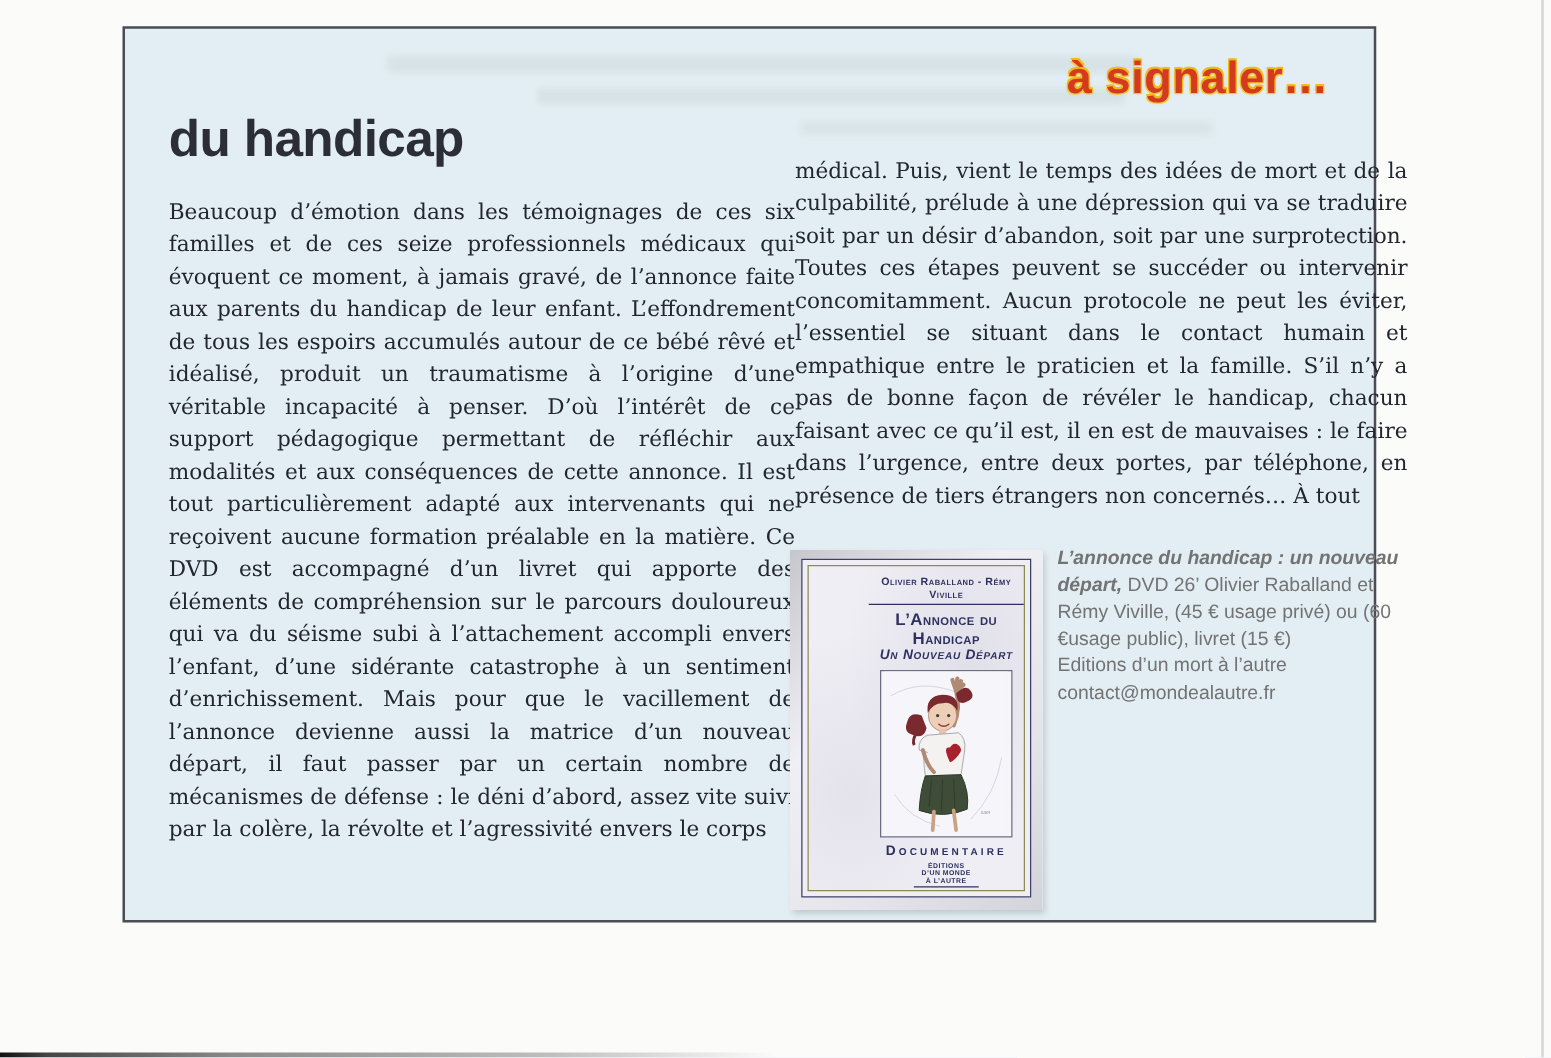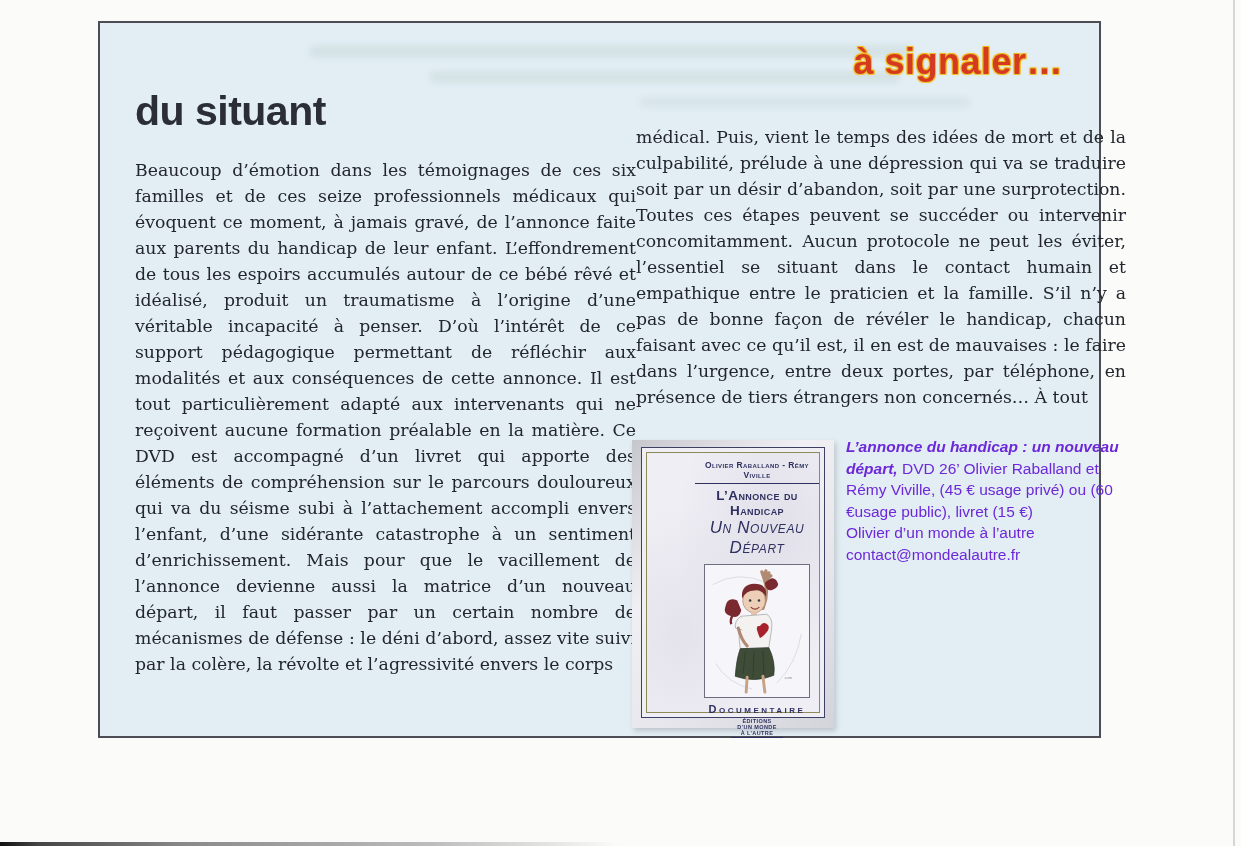--- a/index.html
+++ b/index.html
@@ -63,33 +63,33 @@
       radial-gradient(ellipse at 75% 30%, rgba(160,160,175,.18), transparent 55%),
       radial-gradient(ellipse at 20% 70%, rgba(160,160,175,.14), transparent 50%);
     padding-left: 48px;
   }
   .dvd-authors {
     display:inline-block; font-size:8.5px; font-weight:700; color:#2e3060;
     font-variant:small-caps; letter-spacing:0.4px;
     border-bottom:1px solid #2e3060; padding:0 2px 3px 2px; margin-bottom:4px;
   }
   .dvd-title { font-size:13.5px; font-weight:700; color:#2e3060; font-variant:small-caps; letter-spacing:0.4px; }
-  .dvd-subtitle { font-size:17px; font-weight:400; font-style:italic; color:#2e3060; font-variant:small-caps; letter-spacing:0.6px; }
+  .dvd-subtitle { font-size:11px; font-weight:700; font-style:italic; color:#2e3060; font-variant:small-caps; letter-spacing:0.6px; }
   .dvd-illo {
     width:106px; height:134px; margin:6px auto 5px auto;
     border:1px solid #6d6d80; background:#f6f5fa; overflow:hidden;
   }
   .dvd-illo svg { display:block; width:100%; height:100%; }
   .dvd-genre { font-size:11px; font-weight:700; color:#2e3060; font-variant:small-caps; letter-spacing:2.5px; }
   .dvd-publisher { margin:3px auto 0 auto; width:52px; border-bottom:1px solid #2e3060; padding-bottom:1px; }
   .dvd-publisher div { font-size:5.5px; line-height:6px; font-weight:700; color:#2e3060; letter-spacing:0.4px; text-transform:uppercase; }
 
   
   .caption {
-    margin-top:26px; font-size:15.5px; line-height:21.5px; color:#6d28d9;
+    margin-top:26px; font-size:15.5px; line-height:21.5px; color:#737373;
     text-align:left;
   }
   .caption .cap-title { font-weight:700; font-style:italic; }
   .caption .cap-line { display:block; }
 
   
   .footer {
     position:absolute; right:81px; top:776px; color:#272b33;
     font-size:16.5px; white-space:nowrap;
   }
@@ -113,21 +113,21 @@
     <div class="ghost ghost1"></div>
     <div class="ghost ghost2"></div>
     <div class="ghost ghost3"></div>
 
     <div class="section-label">à signaler…</div>
 
     <div class="columns">
 
       <div class="col-left">
         <h1 class="article-title">
-          <div>du situant</div>
+          <div>du handicap</div>
         </h1>
         <p class="body-text">Beaucoup d’émotion dans les témoignages de ces six familles et de ces seize professionnels médicaux qui évoquent ce moment, à jamais gravé, de l’annonce faite aux parents du handicap de leur enfant. L’effondrement de tous les espoirs accumulés autour de ce bébé rêvé et idéalisé, produit un traumatisme à l’origine d’une véritable incapacité à penser. D’où l’intérêt de ce support pédagogique permettant de réfléchir aux modalités et aux conséquences de cette annonce. Il est tout particulièrement adapté aux intervenants qui ne reçoivent aucune formation préalable en la matière. Ce DVD est accompagné d’un livret qui apporte des éléments de compréhension sur le parcours douloureux qui va du séisme subi à l’attachement accompli envers l’enfant, d’une sidérante catastrophe à un sentiment d’enrichissement. Mais pour que le vacillement de l’annonce devienne aussi la matrice d’un nouveau départ, il faut passer par un certain nombre de mécanismes de défense : le déni d’abord, assez vite suivi par la colère, la révolte et l’agressivité envers le corps</p>
       </div>
 
       <div class="col-right">
         <p class="body-text">médical. Puis, vient le temps des idées de mort et de la culpabilité, prélude à une dépression qui va se traduire soit par un désir d’abandon, soit par une surprotection. Toutes ces étapes peuvent se succéder ou intervenir concomitamment. Aucun protocole ne peut les éviter, l’essentiel se situant dans le contact humain et empathique entre le praticien et la famille. S’il n’y a pas de bonne façon de révéler le handicap, chacun faisant avec ce qu’il est, il en est de mauvaises : le faire dans l’urgence, entre deux portes, par téléphone, en présence de tiers étrangers non concernés… À tout</p>
 
         <div class="wrap-zone">
 
           <div class="dvd-photo">
@@ -183,21 +183,21 @@
                   <div>d’un monde</div>
                   <div>à l’autre</div>
                 </div>
               </div>
             </div>
           </div>
 
 
           <div class="caption">
             <span class="cap-title">L’annonce du handicap : un nouveau départ,</span><span> DVD 26’ Olivier Raballand et Rémy Viville, (45 € usage privé) ou (60 €usage public), livret (15 €)</span>
-            <span class="cap-line">Olivier d’un monde à l’autre</span>
+            <span class="cap-line">Editions d’un mort à l’autre</span>
             <span class="cap-line">contact@mondealautre.fr</span>
           </div>
 
         </div>
       </div>
 
     </div>
   </div>
 
 

